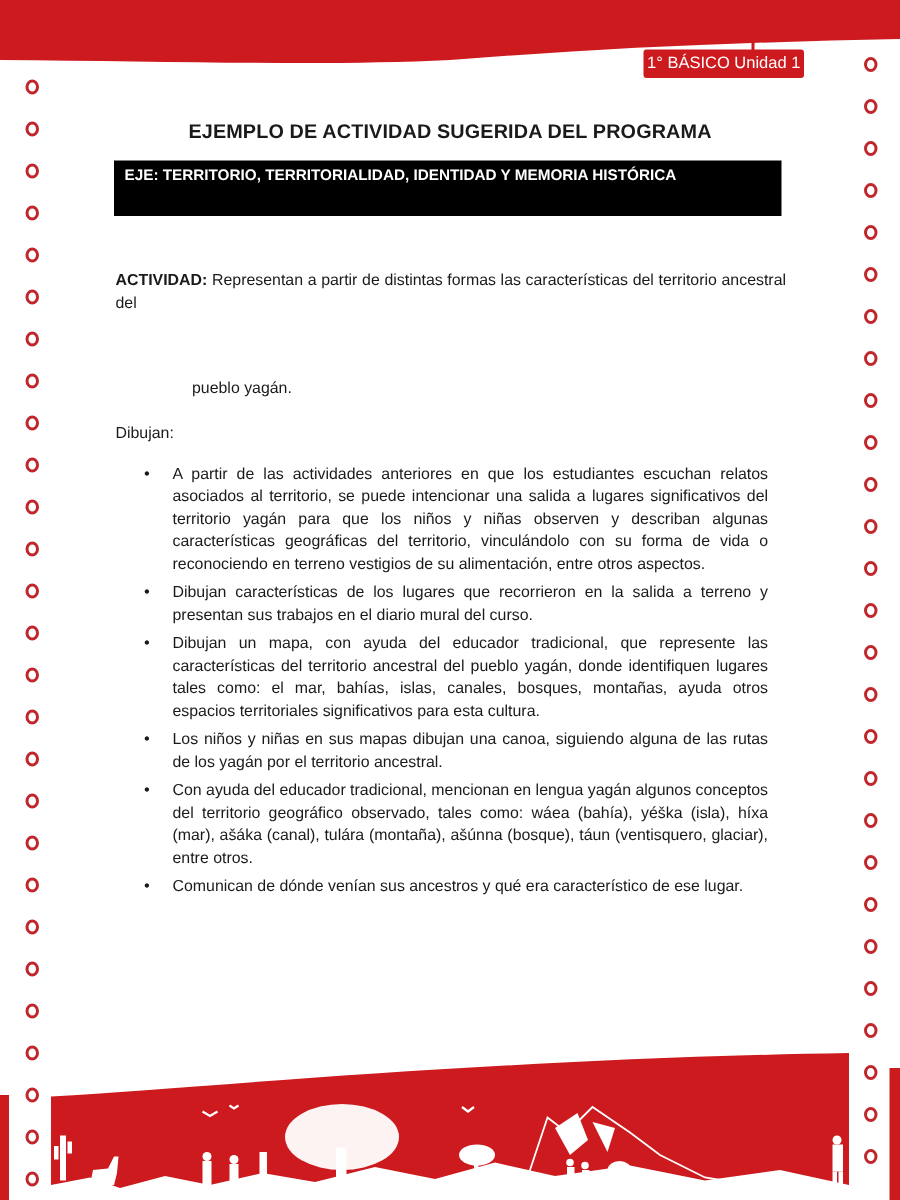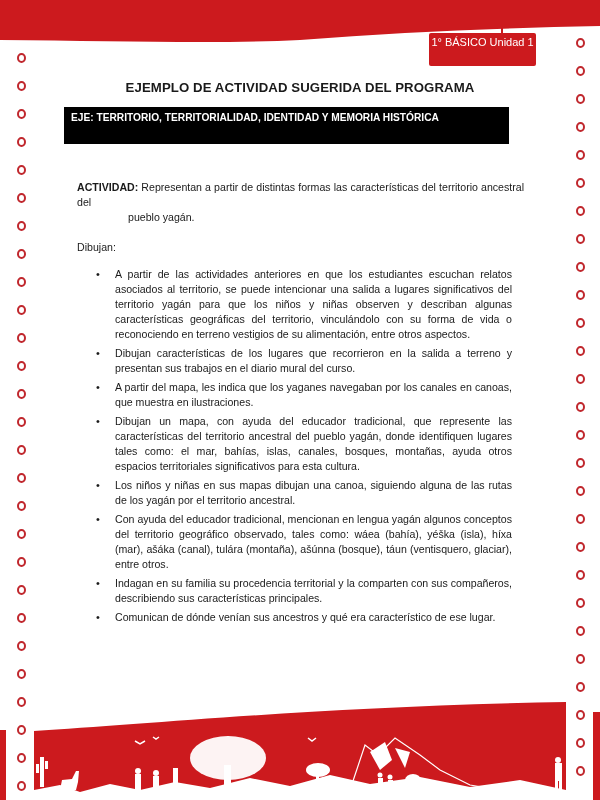--- a/index.html
+++ b/index.html
@@ -1,26 +1,26 @@
 <!DOCTYPE html>
 <html><head>
 <meta charset="utf-8">
 <style>
   html, body { margin: 0; padding: 0; }
   body { width: 600px; height: 800px; position: relative; overflow: hidden; background: #ffffff; font-family: "Liberation Sans", sans-serif; color: #1a1a1a; }
   .header-svg { position: absolute; left: 0; top: 0; width: 600px; height: 50px; }
-  .badge { position: absolute; left: 429px; top: 33px; width: 107px; height: 33px; background: #cc1a1e; border-radius: 2px; color: #fff; font-size: 11px; line-height: 19px; text-align: center; }
+  .badge { position: absolute; left: 429px; top: 33px; width: 107px; height: 19px; background: #cc1a1e; border-radius: 2px; color: #fff; font-size: 11px; line-height: 19px; text-align: center; }
   .badge-stem { position: absolute; left: 501px; top: 24px; width: 2px; height: 10px; background: #cc1a1e; }
   .ornament { position: absolute; width: 5px; height: 6px; border: 2px solid #c0272d; border-radius: 50%; background: #fff; }
   .title { position: absolute; left: 0; width: 600px; top: 80px; text-align: center; font-weight: bold; font-size: 13.2px; letter-spacing: 0.1px; }
-  .eje-box { position: absolute; left: 64px; top: 107px; width: 445px; height: 37px; background: #000; color: #fff; font-weight: bold; font-size: 10.2px; padding: 5px 0 0 7px; box-sizing: border-box; }
+  .eje-box { position: absolute; left: 76px; top: 107px; width: 445px; height: 37px; background: #000; color: #fff; font-weight: bold; font-size: 10.2px; padding: 5px 0 0 7px; box-sizing: border-box; }
   .content { position: absolute; left: 77px; top: 180px; width: 447px; font-size: 10.6px; line-height: 15px; }
   .actividad { text-align: justify; }
   .actividad .act-label { font-weight: bold; }
-  .actividad .act-cont { display: block; padding-left: 51px; }
+  .actividad .act-cont { display: block; padding-left: 51px; margin-top: 42px; }
   .ejemplos-label { margin-top: 15px; }
   ul.examples { list-style: none; margin: 12px; padding: 0; }
   ul.examples li { position: relative; padding-left: 26px; text-align: justify; margin-bottom: 4px; }
   ul.examples li::before { content: "\2022"; position: absolute; left: 7px; top: 0; font-size: 11px; }
   .bold { font-weight: normal; }
   .footer-svg { position: absolute; left: 0; top: 695px; width: 600px; height: 105px; }
 </style>
 </head>
 <body>
 
@@ -101,25 +101,23 @@
     <span class="act-label">ACTIVIDAD:</span>
     <span>Representan a partir de distintas formas las características del territorio ancestral del</span>
     <span class="act-cont">pueblo yagán.</span>
   </div>
 
   <div class="ejemplos-label">Dibujan:</div>
 
   <ul class="examples">
     <li>A partir de las actividades anteriores en que los estudiantes escuchan relatos asociados al territorio, se puede intencionar una salida a lugares significativos del territorio yagán para que los niños y niñas observen y describan algunas características geográficas del territorio, vinculándolo con su forma de vida o reconociendo en terreno vestigios de su alimentación, entre otros aspectos.</li>
     <li>Dibujan características de los lugares que recorrieron en la salida a terreno y presentan sus trabajos en el diario mural del curso.</li>
-    <li>A partir del mapa, les indica que los yaganes navegaban por los canales en canoas, que muestra en ilustraciones.</li>
     <li>Dibujan un mapa, con ayuda del educador tradicional, que represente las características del territorio ancestral del pueblo yagán, donde identifiquen lugares tales como: el mar, bahías, islas, canales, bosques, montañas, ayuda otros espacios territoriales significativos para esta cultura.</li>
     <li>Los niños y niñas en sus mapas dibujan una canoa, siguiendo alguna de las rutas de los yagán por el territorio ancestral.</li>
     <li><span>Con ayuda del educador tradicional, mencionan en lengua yagán algunos conceptos del territorio geográfico observado, tales como: </span><span class="bold">wáea</span><span> (bahía), </span><span class="bold">yéška</span><span> (isla), </span><span class="bold">híxa</span><span> (mar), </span><span class="bold">ašáka</span><span> (canal), </span><span class="bold">tulára</span><span> (montaña), </span><span class="bold">ašúnna</span><span> (bosque), </span><span class="bold">táun</span><span> (ventisquero, glaciar), entre otros.</span></li>
-    <li>Indagan en su familia su procedencia territorial y la comparten con sus compañeros, describiendo sus características principales.</li>
     <li>Comunican de dónde venían sus ancestros y qué era característico de ese lugar.</li>
   </ul>
 </div>
 
 <svg class="footer-svg" viewBox="0 695 600 105" preserveAspectRatio="none">
 
   <rect x="0" y="730" width="6" height="70" fill="#cc1a1e"></rect>
   <rect x="593" y="712" width="7" height="88" fill="#cc1a1e"></rect>
 
   <path d="M34,731 C150,724 330,706 566,702 L566,800 L34,800 Z" fill="#cc1a1e"></path>

